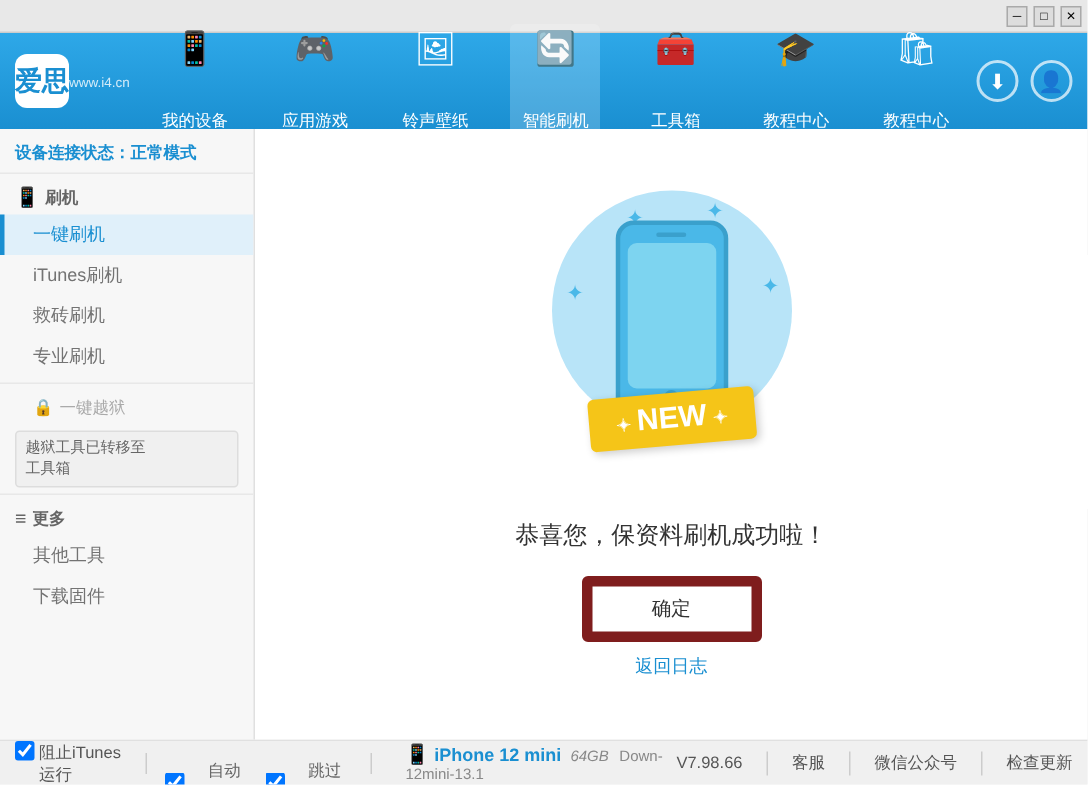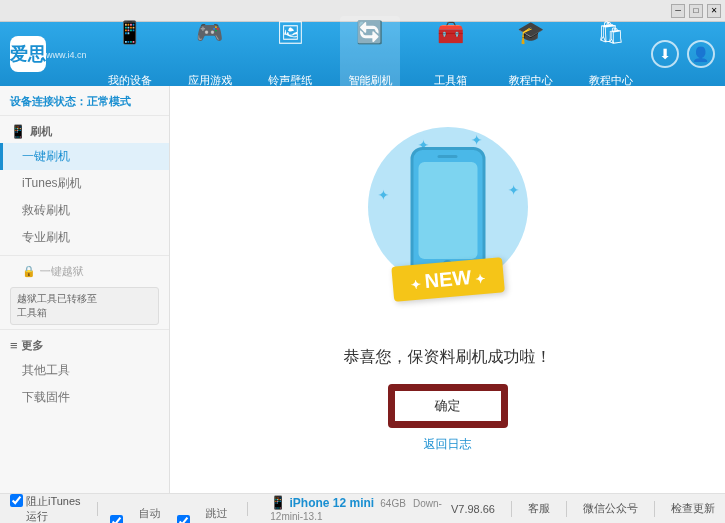--- a/index.html
+++ b/index.html
@@ -476,21 +476,21 @@
     <label class="checkbox-item">
       <input type="checkbox" checked="" style="">
       <span>跳过向导</span>
     </label>
 
     <div style="width:1px;height:14px;background:#ccc;margin:0 4px;"></div>
 
     <div class="device-info">
       <span class="device-icon-sm">📱</span>
       <span class="device-name">iPhone 12 mini</span>
-      <span style="color:#888;font-size:10px;margin-left:3px;">64GB</span>
+      <span style="color:#888;font-size:10px;margin-left:3px;font-style:italic;">64GB</span>
       <span style="color:#888;font-size:10px;margin-left:4px;">Down-12mini-13.1</span>
     </div>
   </div>
 
   <div class="bottom-right">
     <span>V7.98.66</span>
     <div class="bottom-divider"></div>
     <span class="bottom-link">客服</span>
     <div class="bottom-divider"></div>
     <span class="bottom-link">微信公众号</span>

